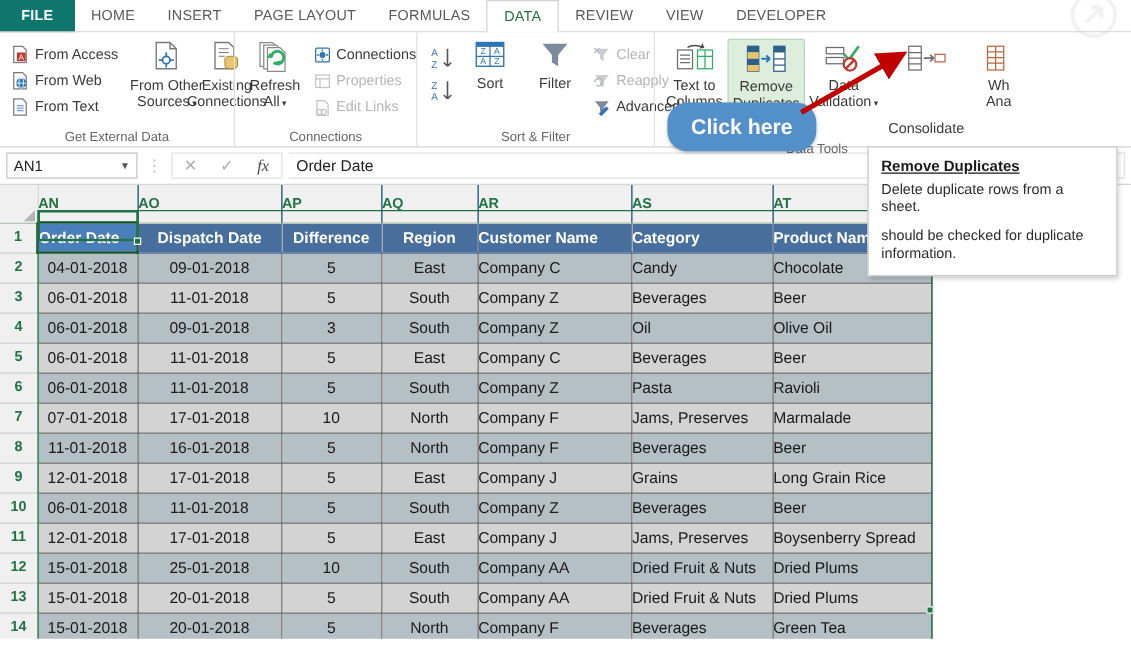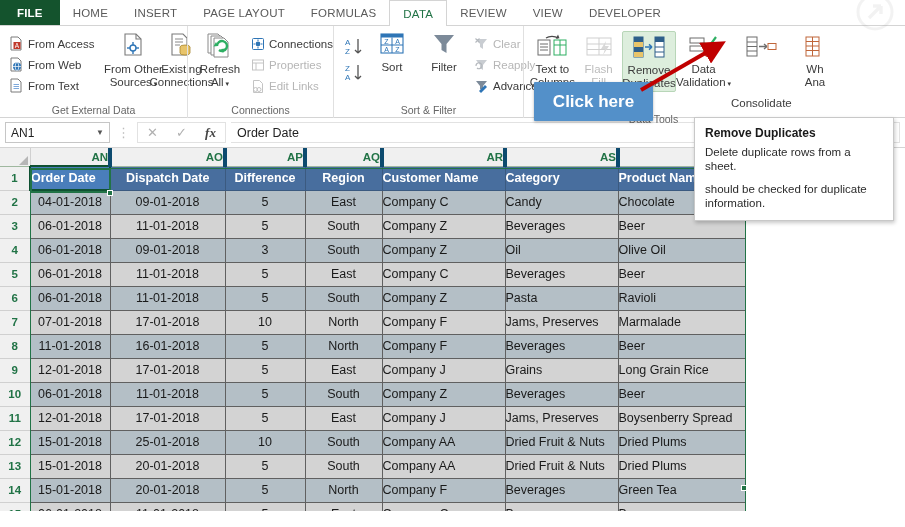--- a/index.html
+++ b/index.html
@@ -9,21 +9,21 @@
     font-family:"Liberation Sans", sans-serif;
     background:#ffffff; position:relative;
   }
 
   
   .tabbar { height:26px; display:flex; align-items:stretch; background:#ffffff; position:relative; }
   .tab {
     padding:0 13px; display:flex; align-items:center; justify-content:center;
     font-size:11.5px; color:#5a5a5a; letter-spacing:.2px; cursor:pointer; position:relative;
   }
-  .tab.file { background:#14532d; color:#ffffff; font-weight:bold; padding:7px 17px; }
+  .tab.file { background:#0f766e; color:#ffffff; font-weight:bold; padding:7px 17px; }
   .tab.active { color:#217346; background:#ffffff; border-left:1px solid #d4d4d4; border-right:1px solid #d4d4d4; border-top:1px solid #d4d4d4; z-index:3; }
   .tabbar-underline { position:absolute; left:0; right:0; bottom:0; height:1px; background:#d4d4d4; }
 
   
   .ribbon { height:92px; background:#ffffff; position:relative; display:flex; border-bottom:1px solid #d4d4d4; }
   .rgroup { position:relative; height:92px; padding:3px 5px 0 5px; display:flex; flex-direction:column; }
   .rgroup + .rgroup { border-left:1px solid #e0e0e0; }
   .rgroup-body { flex:1; display:flex; align-items:flex-start; }
   .rgroup-title { font-size:10.5px; color:#666; text-align:center; height:15px; line-height:15px; }
 
@@ -40,59 +40,59 @@
   
   .fbar { height:30px; display:flex; align-items:center; padding:0 5px; gap:5px; background:#fff; border-bottom:1px solid #d4d4d4; }
   .namebox {
     width:105px; height:21px; border:1px solid #c6c6c6; background:#fff;
     display:flex; align-items:center; padding:0 5px; font-size:12px; color:#222; position:relative;
   }
   .namebox .nb-caret { margin-left:auto; font-size:8px; color:#555; }
   .fsep { color:#bdbdbd; font-size:13px; padding:0 2px; }
   .fbtns { display:flex; align-items:center; height:21px; border:1px solid #e2e2e2; background:#fff; }
   .fbtn { width:29px; text-align:center; font-size:13px; color:#b0b0b0; cursor:pointer; }
-  .fbtn.fx { color:#444; font-style:italic; font-family:"Liberation Serif", serif; font-size:13px;font-weight:bold; }
+  .fbtn.fx { color:#444; font-style:italic; font-family:"Liberation Serif", serif; font-size:13px; }
   .finput { flex:1; height:21px; border:1px solid #e2e2e2; border-left:none; background:#fff; display:flex; align-items:center; padding:0 6px; font-size:12.5px; color:#222; }
 
   
   .gridwrap { position:relative; height:363px; overflow:hidden; background:#fff; }
   table.grid { border-collapse:collapse; table-layout:fixed; }
   table.grid td, table.grid th { padding:0; margin:0; }
 
-  .chdr { height:18px; background:#f0f0f0; color:#217346; font-size:11.5px; font-weight:bold;
-          text-align:right; border-right:4px solid #0c4a6e; border-bottom:1px solid #9fb89f; }
+  .chdr { height:30px; background:#f0f0f0; color:#217346; font-size:11.5px; font-weight:bold;
+          text-align:left; border-right:1px solid #0c4a6e; border-bottom:1px solid #9fb89f; }
   .corner { width:30px; background:#f0f0f0; border-right:1px solid #d0d0d0; border-bottom:1px solid #9fb89f; position:relative; }
   .corner::after { content:""; position:absolute; right:2px; bottom:1px; width:0; height:0;
                    border-left:9px solid transparent; border-bottom:9px solid #b6b6b6; }
   .rhdr { width:30px; background:#f0f0f0; color:#217346; font-size:11.5px; font-weight:bold;
           text-align:center; border-right:1px solid #9fb89f; border-bottom:1px solid #d0d0d0; }
 
   .cell { height:24px; font-size:12.5px; color:#1a1a1a; border:1px solid #606060;
           padding:0 5px; white-space:nowrap; overflow:hidden; }
   .band-a { background:#d3d3d3; }
   .band-b { background:#b4bfc6; }
   .hcell { background:#486e9e; color:#ffffff; font-weight:bold; border:1px solid #3b5a80; }
   .hcell.sel { background:#4a7ebb; border:2px solid #0f5132; color:#ffffff; }
   .tl { text-align:left; } .tc { text-align:center; }
 
   .selbox { position:absolute; border:2px solid #217346; pointer-events:none; }
   .selhandle { position:absolute; width:6px; height:6px; background:#217346; border:1px solid #fff; }
 
   
   .callout {
     position:absolute; background:#5390c9; color:#fff; font-weight:bold; font-size:17px;
-    border-radius:1px; display:flex; align-items:center; justify-content:center;
+    border-radius:16px; display:flex; align-items:center; justify-content:center;
     box-shadow:0 1px 3px rgba(0,0,0,.3); z-index:40;
   }
   .tooltip {
     position:absolute; background:#ffffff; border:1px solid #c8c8c8;
     box-shadow:1px 2px 4px rgba(0,0,0,.22); padding:8px 10px 10px 10px; z-index:45;
     font-size:11.5px; color:#2b2b2b; line-height:14px;
   }
-  .tooltip .tt-title { font-weight:bold; font-size:12px; margin-bottom:5px; color:#1a1a1a; }
+  .tooltip .tt-title { font-weight:bold; font-size:12px; margin-bottom:5px; color:#1a1a1a;text-decoration:underline; }
   .tooltip .tt-gap { height:9px; }
   .arrow-svg { position:absolute; z-index:42; pointer-events:none; }
   .watermark { position:absolute; right:4px; top:-2px; z-index:5; pointer-events:none; opacity:.10; }
 </style>
 </head>
 <body>
 
 <svg class="watermark" width="56" height="40" viewBox="0 0 56 40">
   <circle cx="30" cy="14" r="17" fill="none" stroke="#8a8a8a" stroke-width="3"></circle>
   <path d="M24 20 L36 8 M36 8 L28 8 M36 8 L36 16" stroke="#8a8a8a" stroke-width="3.5" fill="none"></path>
@@ -314,33 +314,20 @@
           <line x1="4" y1="17" x2="12" y2="17" stroke="#6d6d6d"></line>
           <rect x="18" y="7" width="12" height="15" fill="#fff" stroke="#2eaf63"></rect>
           <line x1="24" y1="7" x2="24" y2="22" stroke="#2eaf63"></line>
           <line x1="18" y1="12" x2="30" y2="12" stroke="#2eaf63"></line>
           <path d="M10 5 a8 5 0 0 1 12 0" fill="none" stroke="#4a4a4a" stroke-width="1.2"></path>
           <path d="M22 1.5 l1.5 3.8 l-3.8 .4 z" fill="#4a4a4a"></path>
         </svg>
         <span class="lbl">
           <span>Text to</span><br>
           <span>Columns</span>
-        </span>
-      </div>
-      <div class="bigbtn disabled" style="width:44px;">
-        <svg class="ico" width="32" height="28" viewBox="0 0 32 28">
-          <rect x="4" y="5" width="24" height="17" fill="#fff" stroke="#cfcfcf"></rect>
-          <line x1="4" y1="11" x2="28" y2="11" stroke="#cfcfcf"></line>
-          <line x1="4" y1="16.5" x2="28" y2="16.5" stroke="#cfcfcf"></line>
-          <line x1="16" y1="5" x2="16" y2="22" stroke="#cfcfcf"></line>
-          <path d="M23 8 l-5 8 h4 l-2 6 l6 -9 h-4 z" fill="#d8d8d8"></path>
-        </svg>
-        <span class="lbl">
-          <span>Flash</span><br>
-          <span>Fill</span>
         </span>
       </div>
       <div class="bigbtn hl" style="width:62px;">
         <svg class="ico" width="34" height="28" viewBox="0 0 34 28">
           <rect x="2" y="3" width="9" height="20" fill="#fff" stroke="#2e5f8a"></rect>
           <rect x="2" y="3" width="9" height="5" fill="#2e5f8a"></rect>
           <rect x="2" y="8" width="9" height="5" fill="#e8c46a"></rect>
           <rect x="2" y="13" width="9" height="5" fill="#2e5f8a"></rect>
           <rect x="2" y="18" width="9" height="5" fill="#e8c46a"></rect>
           <rect x="23" y="3" width="9" height="20" fill="#fff" stroke="#2e5f8a"></rect>

